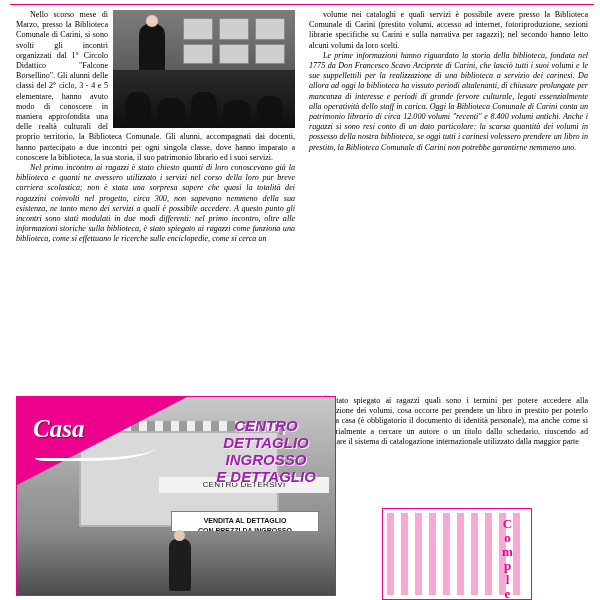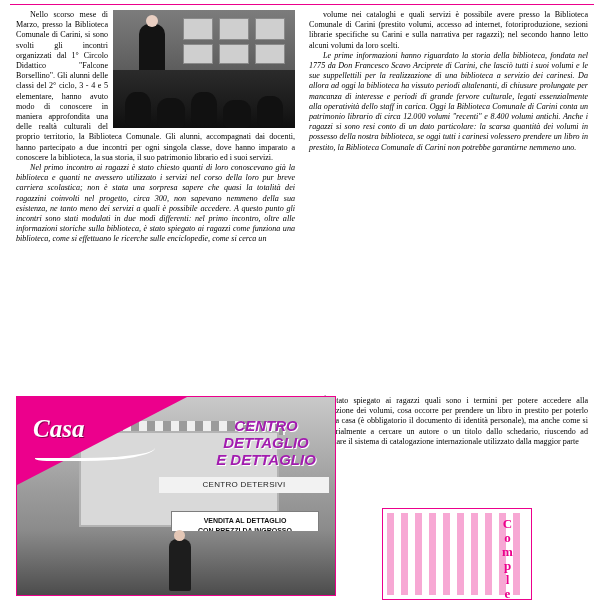--- a/index.html
+++ b/index.html
@@ -316,20 +316,21 @@
         <div class="man"></div>
       </div>
 
       <div class="logo-tri"></div>
       <div class="logo-casa">Casa</div>
       <div class="logo-swoosh"></div>
 
       <div class="ad-claim">
         <div>CENTRO</div>
         <div>DETTAGLIO</div>
+        <div>INGROSSO</div>
         <div>E DETTAGLIO</div>
       </div>
     </div>
   </div>
 
   <div class="box-pink">
     <div class="stripes"></div>
     <div class="word">
       <div>C</div>
       <div>o</div>

